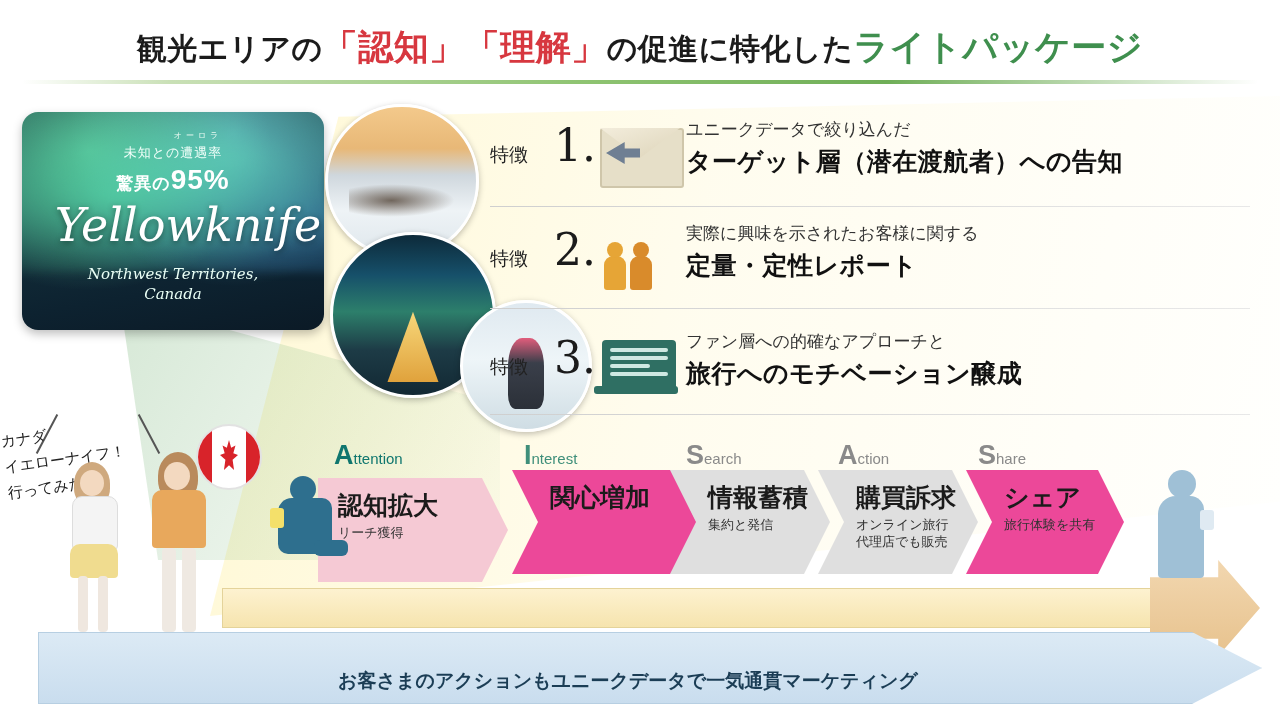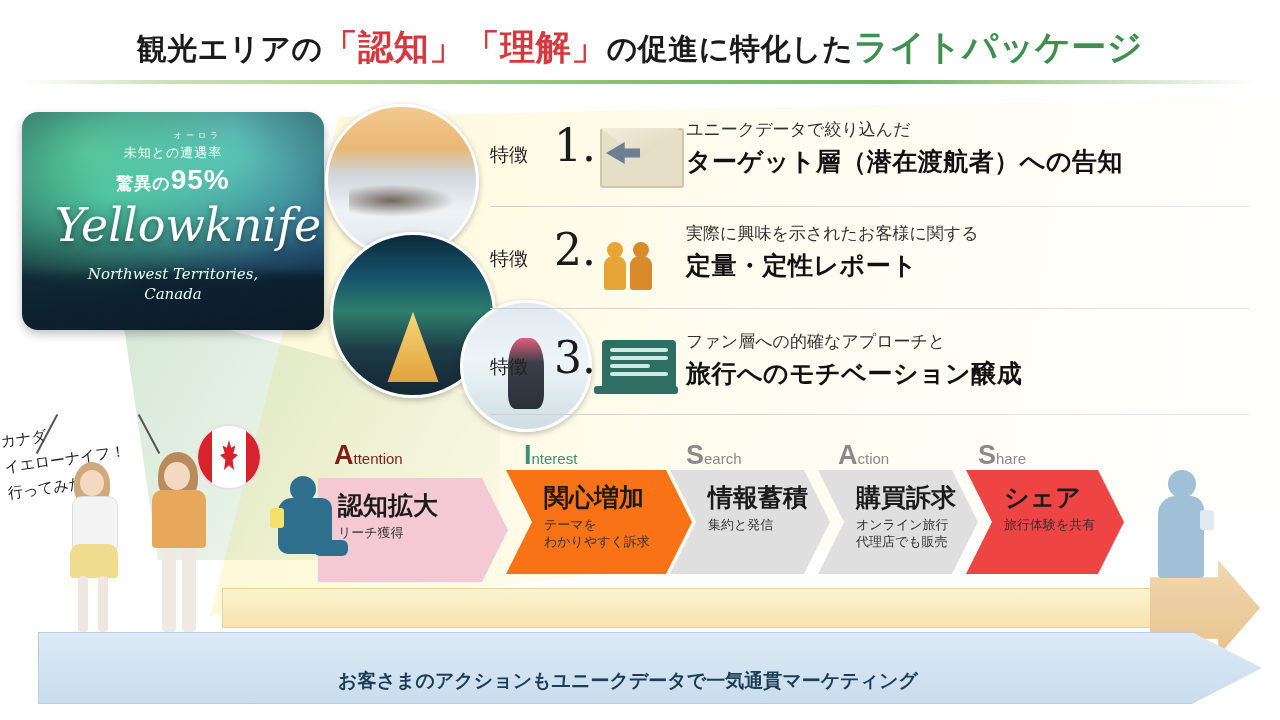--- a/index.html
+++ b/index.html
@@ -127,35 +127,35 @@
   .ppl .p2:before{background:#d98b2b;}
   
   .laptop{position:absolute;left:2px;top:4px;width:66px;height:44px;background:#2f6f63;border-radius:4px;padding:4px;}
   .laptop i{display:block;height:4px;background:#cfe8e2;margin:4px 4px 0 4px;border-radius:2px;}
   .laptop i.short{width:60%;}
   .laptop-base{position:absolute;left:-6px;top:50px;width:84px;height:8px;background:#2f6f63;border-radius:3px;}
   
   #aisas{position:absolute;left:318px;top:440px;width:950px;height:150px;}
   .aisas-head{position:absolute;font-size:15px;color:#6f6f6f;}
   .aisas-head b{font-size:27px;}
-  .h-a1{left:16px;top:0px;color:#7f1d1d;}
+  .h-a1{left:16px;top:0px;color:#0f766e;}
   .h-i{left:206px;top:0px;color:#3f8f7a;}
   .h-s1{left:368px;top:0px;color:#8a8a8a;}
   .h-a2{left:520px;top:0px;color:#8a8a8a;}
   .h-s2{left:660px;top:0px;color:#8a8a8a;}
   .chev{position:absolute;top:30px;height:104px;
     clip-path:polygon(0 0, calc(100% - 26px) 0, 100% 50%, calc(100% - 26px) 100%, 0 100%, 26px 50%);
     padding:12px 10px 0 38px;box-sizing:border-box;}
   .chev .t{font-size:25px;font-weight:bold;color:#1b1b1b;line-height:30px;}
   .chev .d{font-size:13px;color:#333;line-height:17px;margin-top:4px;}
   #chev-a1{left:0px;width:190px;background:#f5c9d4;clip-path:polygon(0 0, calc(100% - 26px) 0, 100% 50%, calc(100% - 26px) 100%, 0 100%);padding-left:20px;margin-top:8px;}
-  #chev-i{left:188px;width:186px;background:#f97316;}
+  #chev-i{left:194px;width:186px;background:#ec4899;}
   #chev-s1{left:352px;width:160px;background:#dfdfdf;}
   #chev-a2{left:500px;width:160px;background:#dfdfdf;}
-  #chev-s2{left:648px;width:158px;background:#ef4444;}
+  #chev-s2{left:648px;width:158px;background:#ec4899;}
   
   #platform{position:absolute;left:222px;top:588px;width:1000px;height:38px;
     background:linear-gradient(180deg,#fdf2d0,#f6e4ae);border:1px solid #e4d39a;}
   #platform-cap{position:absolute;left:1150px;top:560px;width:110px;height:96px;
     background:linear-gradient(180deg,#f2d7b0,#e7c28d);
     clip-path:polygon(0 18%,62% 18%,62% 0,100% 50%,62% 100%,62% 82%,0 82%);}
   #bottom-arrow{position:absolute;left:38px;top:632px;width:1222px;height:70px;
     background:linear-gradient(180deg,#dceaf5,#c9ddee);
     clip-path:polygon(0 0, calc(100% - 70px) 0, 100% 50%, calc(100% - 70px) 100%, 0 100%);
     border:1px solid #b7cfe2;}
@@ -274,22 +274,20 @@
   <div class="aisas-head h-s1"><b>S</b><span>earch</span></div>
   <div class="aisas-head h-a2"><b>A</b><span>ction</span></div>
   <div class="aisas-head h-s2"><b>S</b><span>hare</span></div>
 
   <div class="chev" id="chev-a1">
     <div class="t">認知拡大</div>
     <div class="d">リーチ獲得</div>
   </div>
   <div class="chev" id="chev-i">
     <div class="t">関心増加</div>
-    <div class="d" style="white-space:pre-line">テーマを
-わかりやすく訴求</div>
   </div>
   <div class="chev" id="chev-a2">
     <div class="t">購買訴求</div>
     <div class="d" style="white-space:pre-line">オンライン旅行
 代理店でも販売</div>
   </div>
   <div class="chev" id="chev-s1">
     <div class="t">情報蓄積</div>
     <div class="d">集約と発信</div>
   </div>

